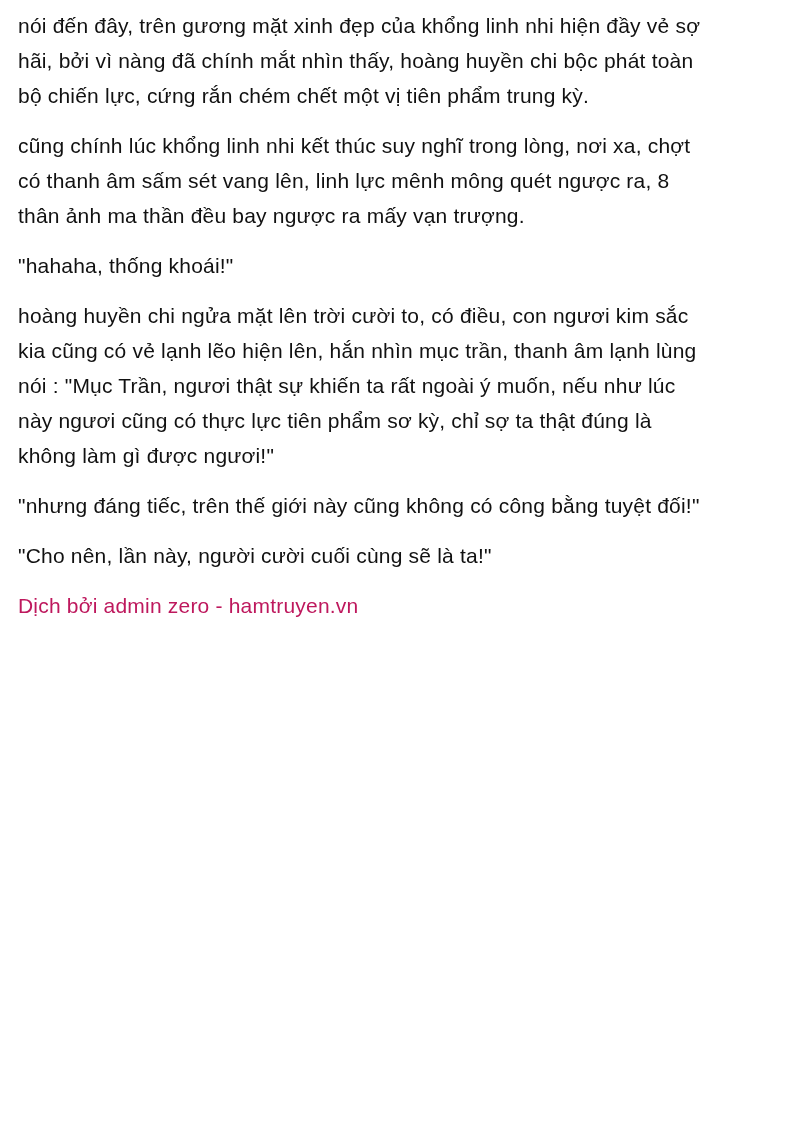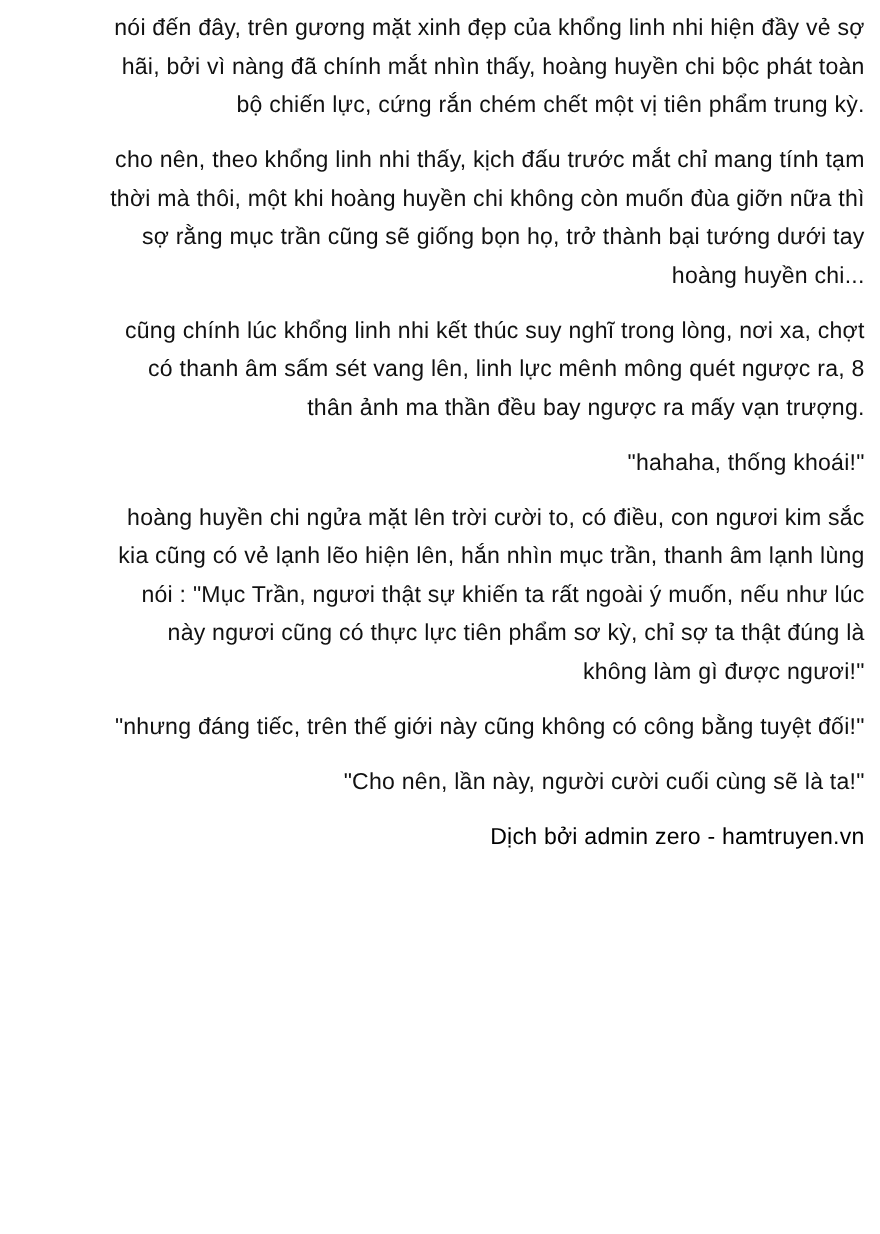--- a/index.html
+++ b/index.html
@@ -17,35 +17,30 @@
     padding: 8px 14px 0 18px;
   }
   .para {
     color: #111111;
     font-size: 21px;
     line-height: 35px;
     letter-spacing: 0.2px;
     white-space: pre-line;      
     margin: 0 0 15px 0;
     font-weight: 400;
-    text-align: right;
   }
-  .credit { color: #000000; }
+  .credit { color: #be185d; }
 </style>
 </head>
 <body>
 
 <div class="page">
   <p class="para">nói đến đây, trên gương mặt xinh đẹp của khổng linh nhi hiện đầy vẻ sợ
 hãi, bởi vì nàng đã chính mắt nhìn thấy, hoàng huyền chi bộc phát toàn
 bộ chiến lực, cứng rắn chém chết một vị tiên phẩm trung kỳ.</p>
-  <p class="para">cho nên, theo khổng linh nhi thấy, kịch đấu trước mắt chỉ mang tính tạm
-thời mà thôi, một khi hoàng huyền chi không còn muốn đùa giỡn nữa thì
-sợ rằng mục trần cũng sẽ giống bọn họ, trở thành bại tướng dưới tay
-hoàng huyền chi...</p>
   <p class="para">cũng chính lúc khổng linh nhi kết thúc suy nghĩ trong lòng, nơi xa, chợt
 có thanh âm sấm sét vang lên, linh lực mênh mông quét ngược ra, 8
 thân ảnh ma thần đều bay ngược ra mấy vạn trượng.</p>
   <p class="para">"hahaha, thống khoái!"</p>
   <p class="para">hoàng huyền chi ngửa mặt lên trời cười to, có điều, con ngươi kim sắc
 kia cũng có vẻ lạnh lẽo hiện lên, hắn nhìn mục trần, thanh âm lạnh lùng
 nói : "Mục Trần, ngươi thật sự khiến ta rất ngoài ý muốn, nếu như lúc
 này ngươi cũng có thực lực tiên phẩm sơ kỳ, chỉ sợ ta thật đúng là
 không làm gì được ngươi!"</p>
   <p class="para">"nhưng đáng tiếc, trên thế giới này cũng không có công bằng tuyệt đối!"</p>

